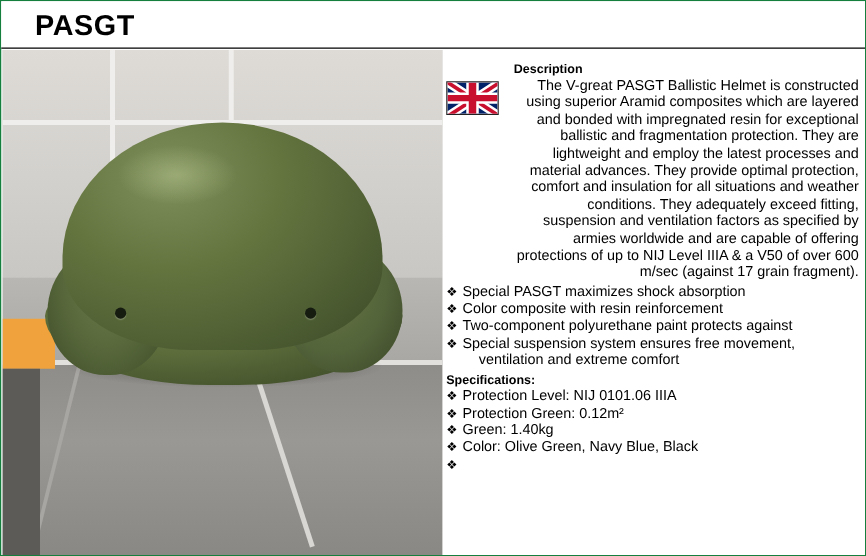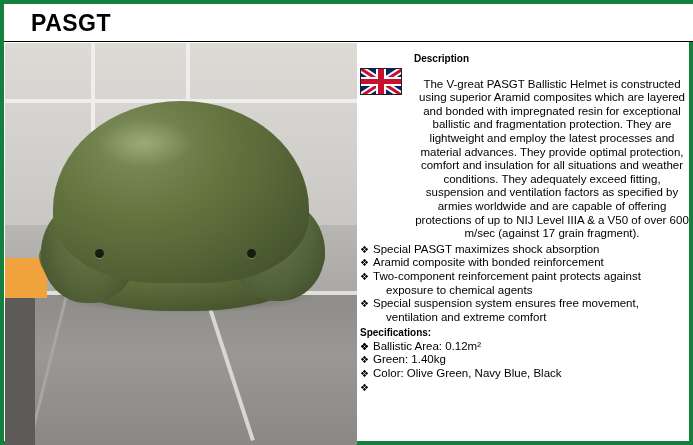--- a/index.html
+++ b/index.html
@@ -11,21 +11,21 @@
     height: 445px;
     background: #ffffff;
     font-family: "Liberation Sans", sans-serif;
     overflow: hidden;
   }
   .page {
     position: relative;
     width: 693px;
     height: 445px;
     box-sizing: border-box;
-    border: 4px solid #15803d;
+    border: 1px solid #15803d;
     background: #ffffff;
   }
   
   .title-bar {
     position: absolute;
     left: 0; top: 0;
     width: 691px;
     height: 38px;
     border-bottom: 1px solid #000000;
     background: #ffffff;
@@ -241,22 +241,22 @@
   .flag .rch { position:absolute; left:17px; top:0; width:6px; height:100%; background:#C8102E; }
 
   .desc-block {
     margin-left: 54px;
   }
   .section-head {
     font-weight: bold;
     font-size: 10px;
   }
   .desc-text {
-    margin-top: 12px;
-    text-align: center;
+    margin-top: 0px;
+    text-align: right;
   }
   .list {
     margin: 0;
     padding: 0;
     list-style: none;
   }
   .list li {
     position: relative;
     padding-left: 13px;
     margin-bottom: 0px;
@@ -324,43 +324,43 @@
     </div>
 
     <div class="block-gap"></div>
     <ul class="list">
       <li>
         <span class="bullet">❖</span>
         <span>Special PASGT maximizes shock absorption</span>
       </li>
       <li>
         <span class="bullet">❖</span>
-        <span>Aramid composite with bonded reinforcement</span>
-      </li>
-      <li>
-        <span class="bullet">❖</span>
-        <span>Two-component reinforcement paint protects against</span>
-        <div class="sub-indent">exposure to chemical agents</div>
+        <span>Color composite with resin reinforcement</span>
+      </li>
+      <li>
+        <span class="bullet">❖</span>
+        <span>Two-component polyurethane paint protects against</span>
       </li>
       <li>
         <span class="bullet">❖</span>
         <span>Special suspension system ensures free movement,</span>
         <div class="sub-indent">ventilation and extreme comfort</div>
       </li>
     </ul>
 
     <div class="block-gap"></div>
     <div class="section-head">Specifications:</div>
     <ul class="list">
       <li>
         <span class="bullet">❖</span>
-      </li>
-      <li>
-        <span class="bullet">❖</span>
-        <span>Ballistic Area: 0.12m²</span>
+        <span>Protection Level: NIJ 0101.06 IIIA</span>
+      </li>
+      <li>
+        <span class="bullet">❖</span>
+        <span>Protection Green: 0.12m²</span>
       </li>
       <li>
         <span class="bullet">❖</span>
         <span>Green: 1.40kg</span>
       </li>
       <li>
         <span class="bullet">❖</span>
         <span>Color: Olive Green, Navy Blue, Black</span>
       </li>
       <li>

